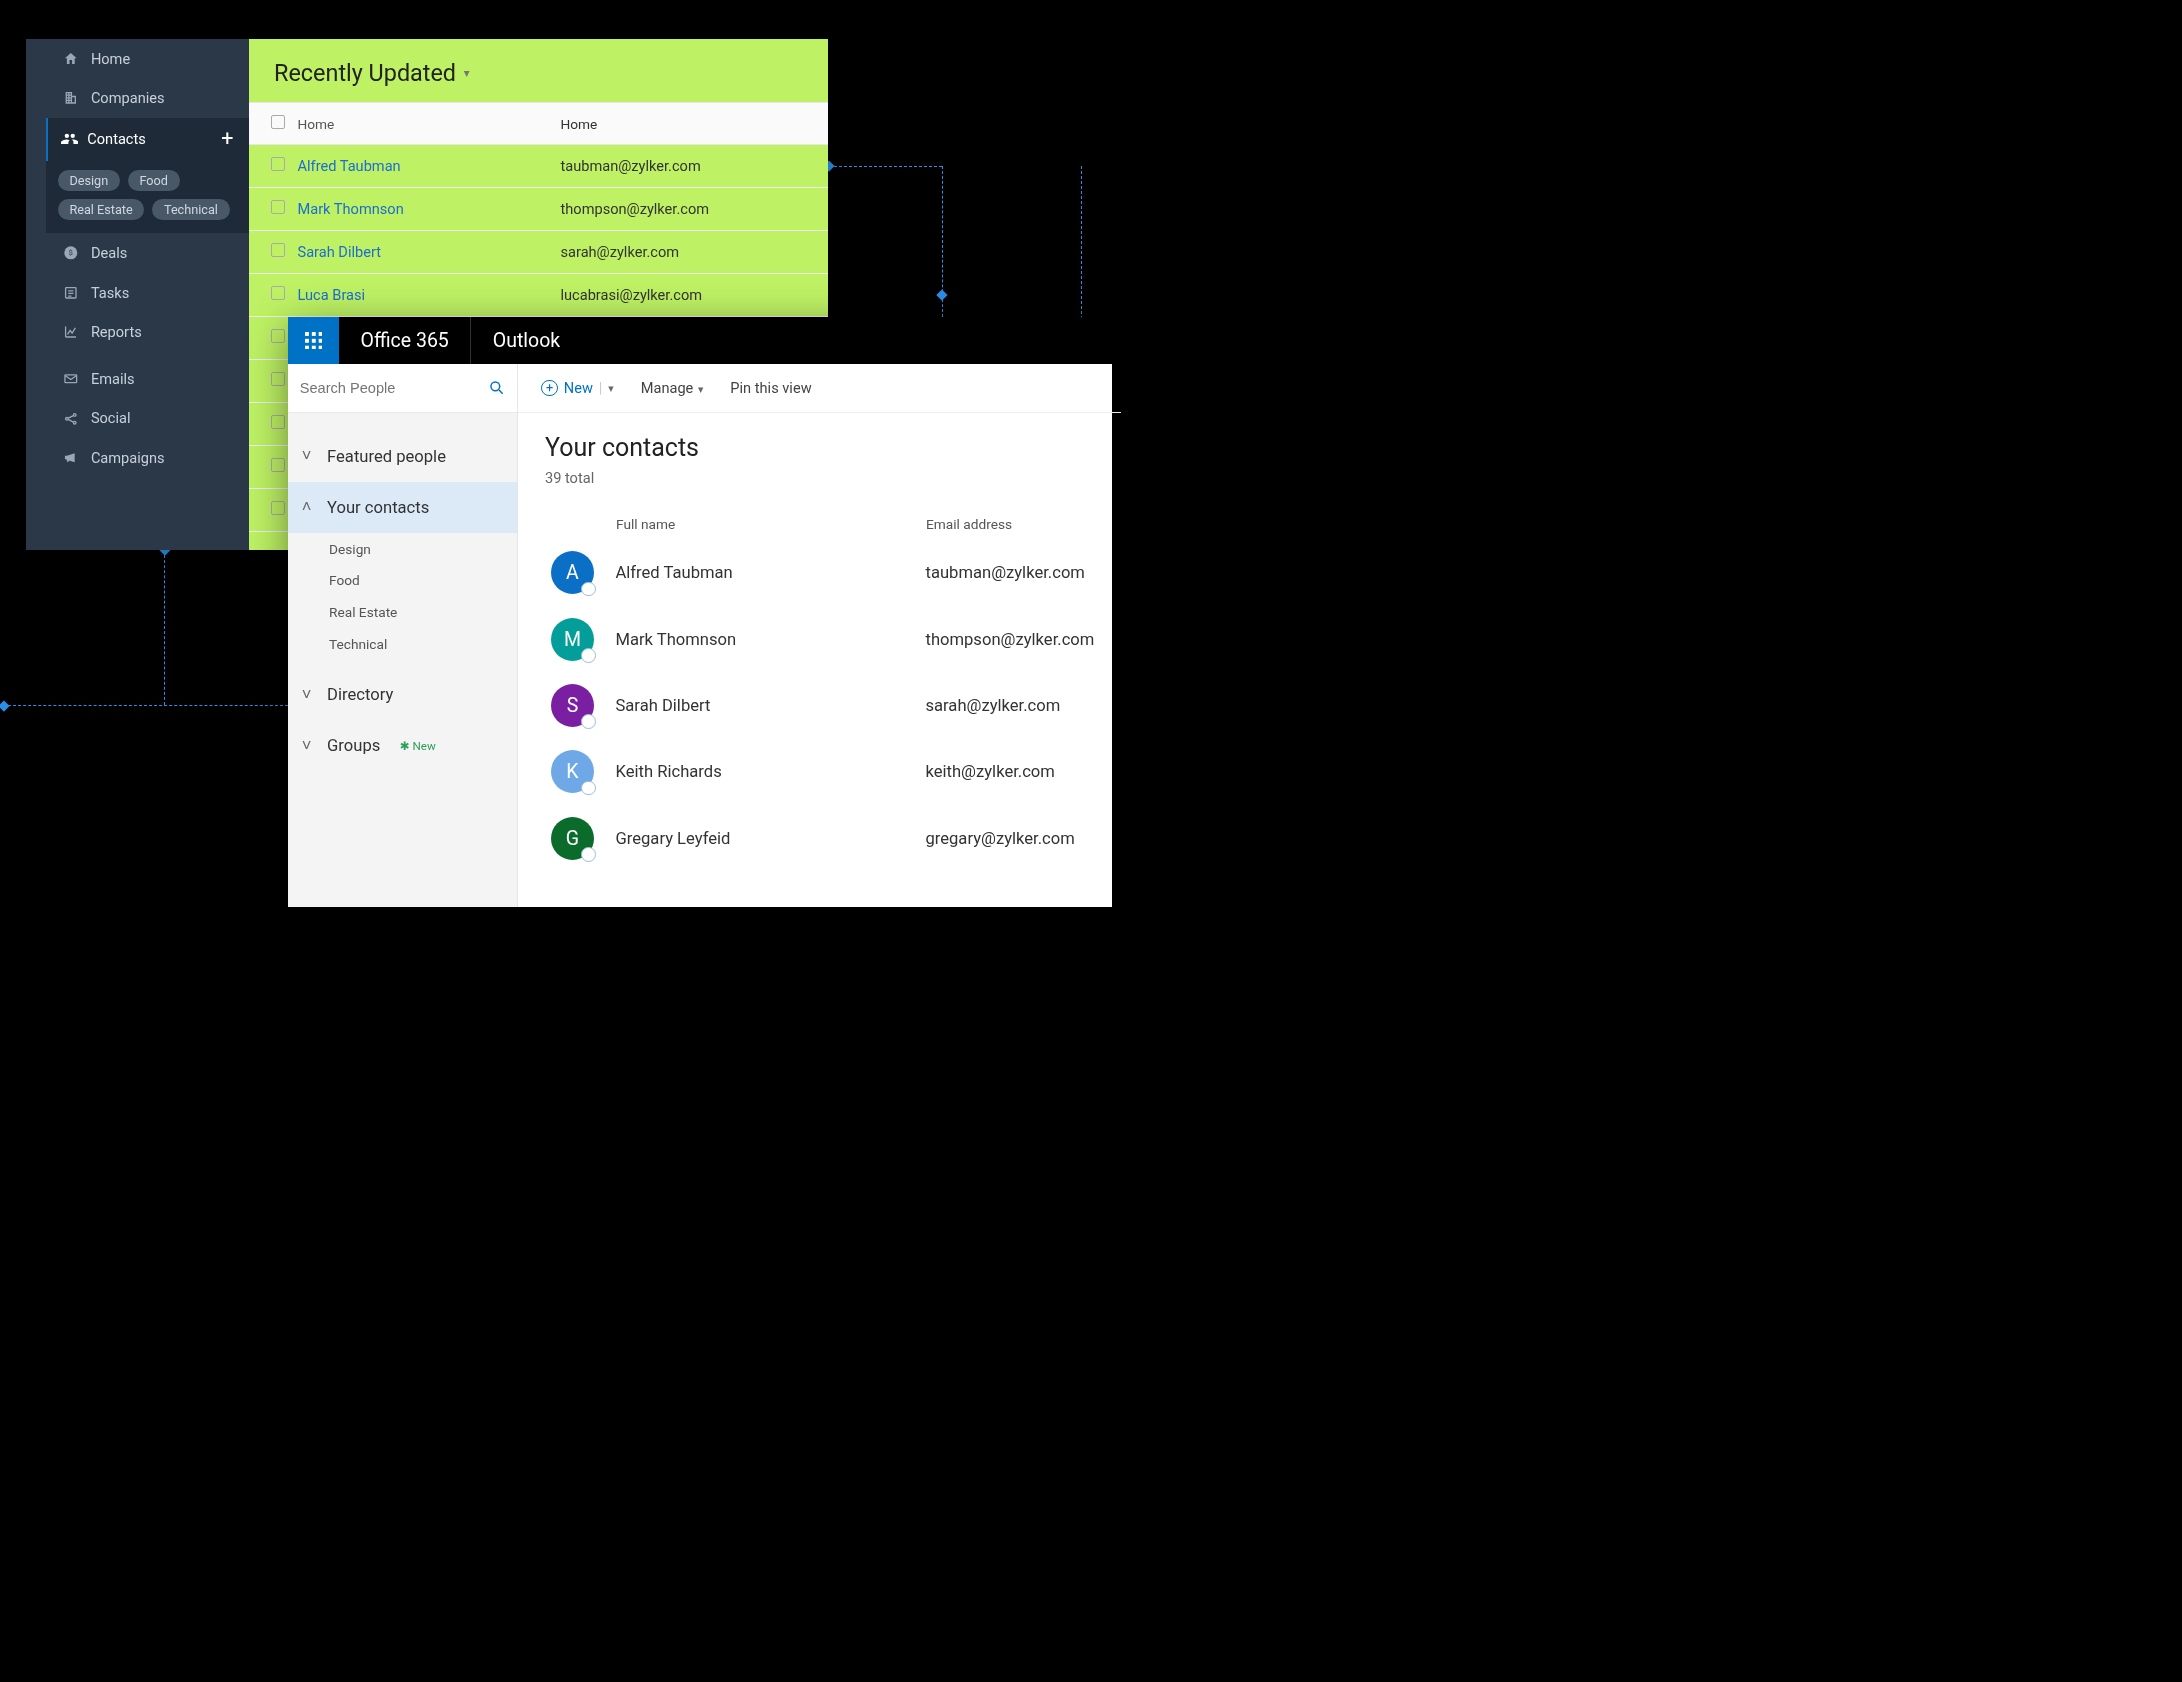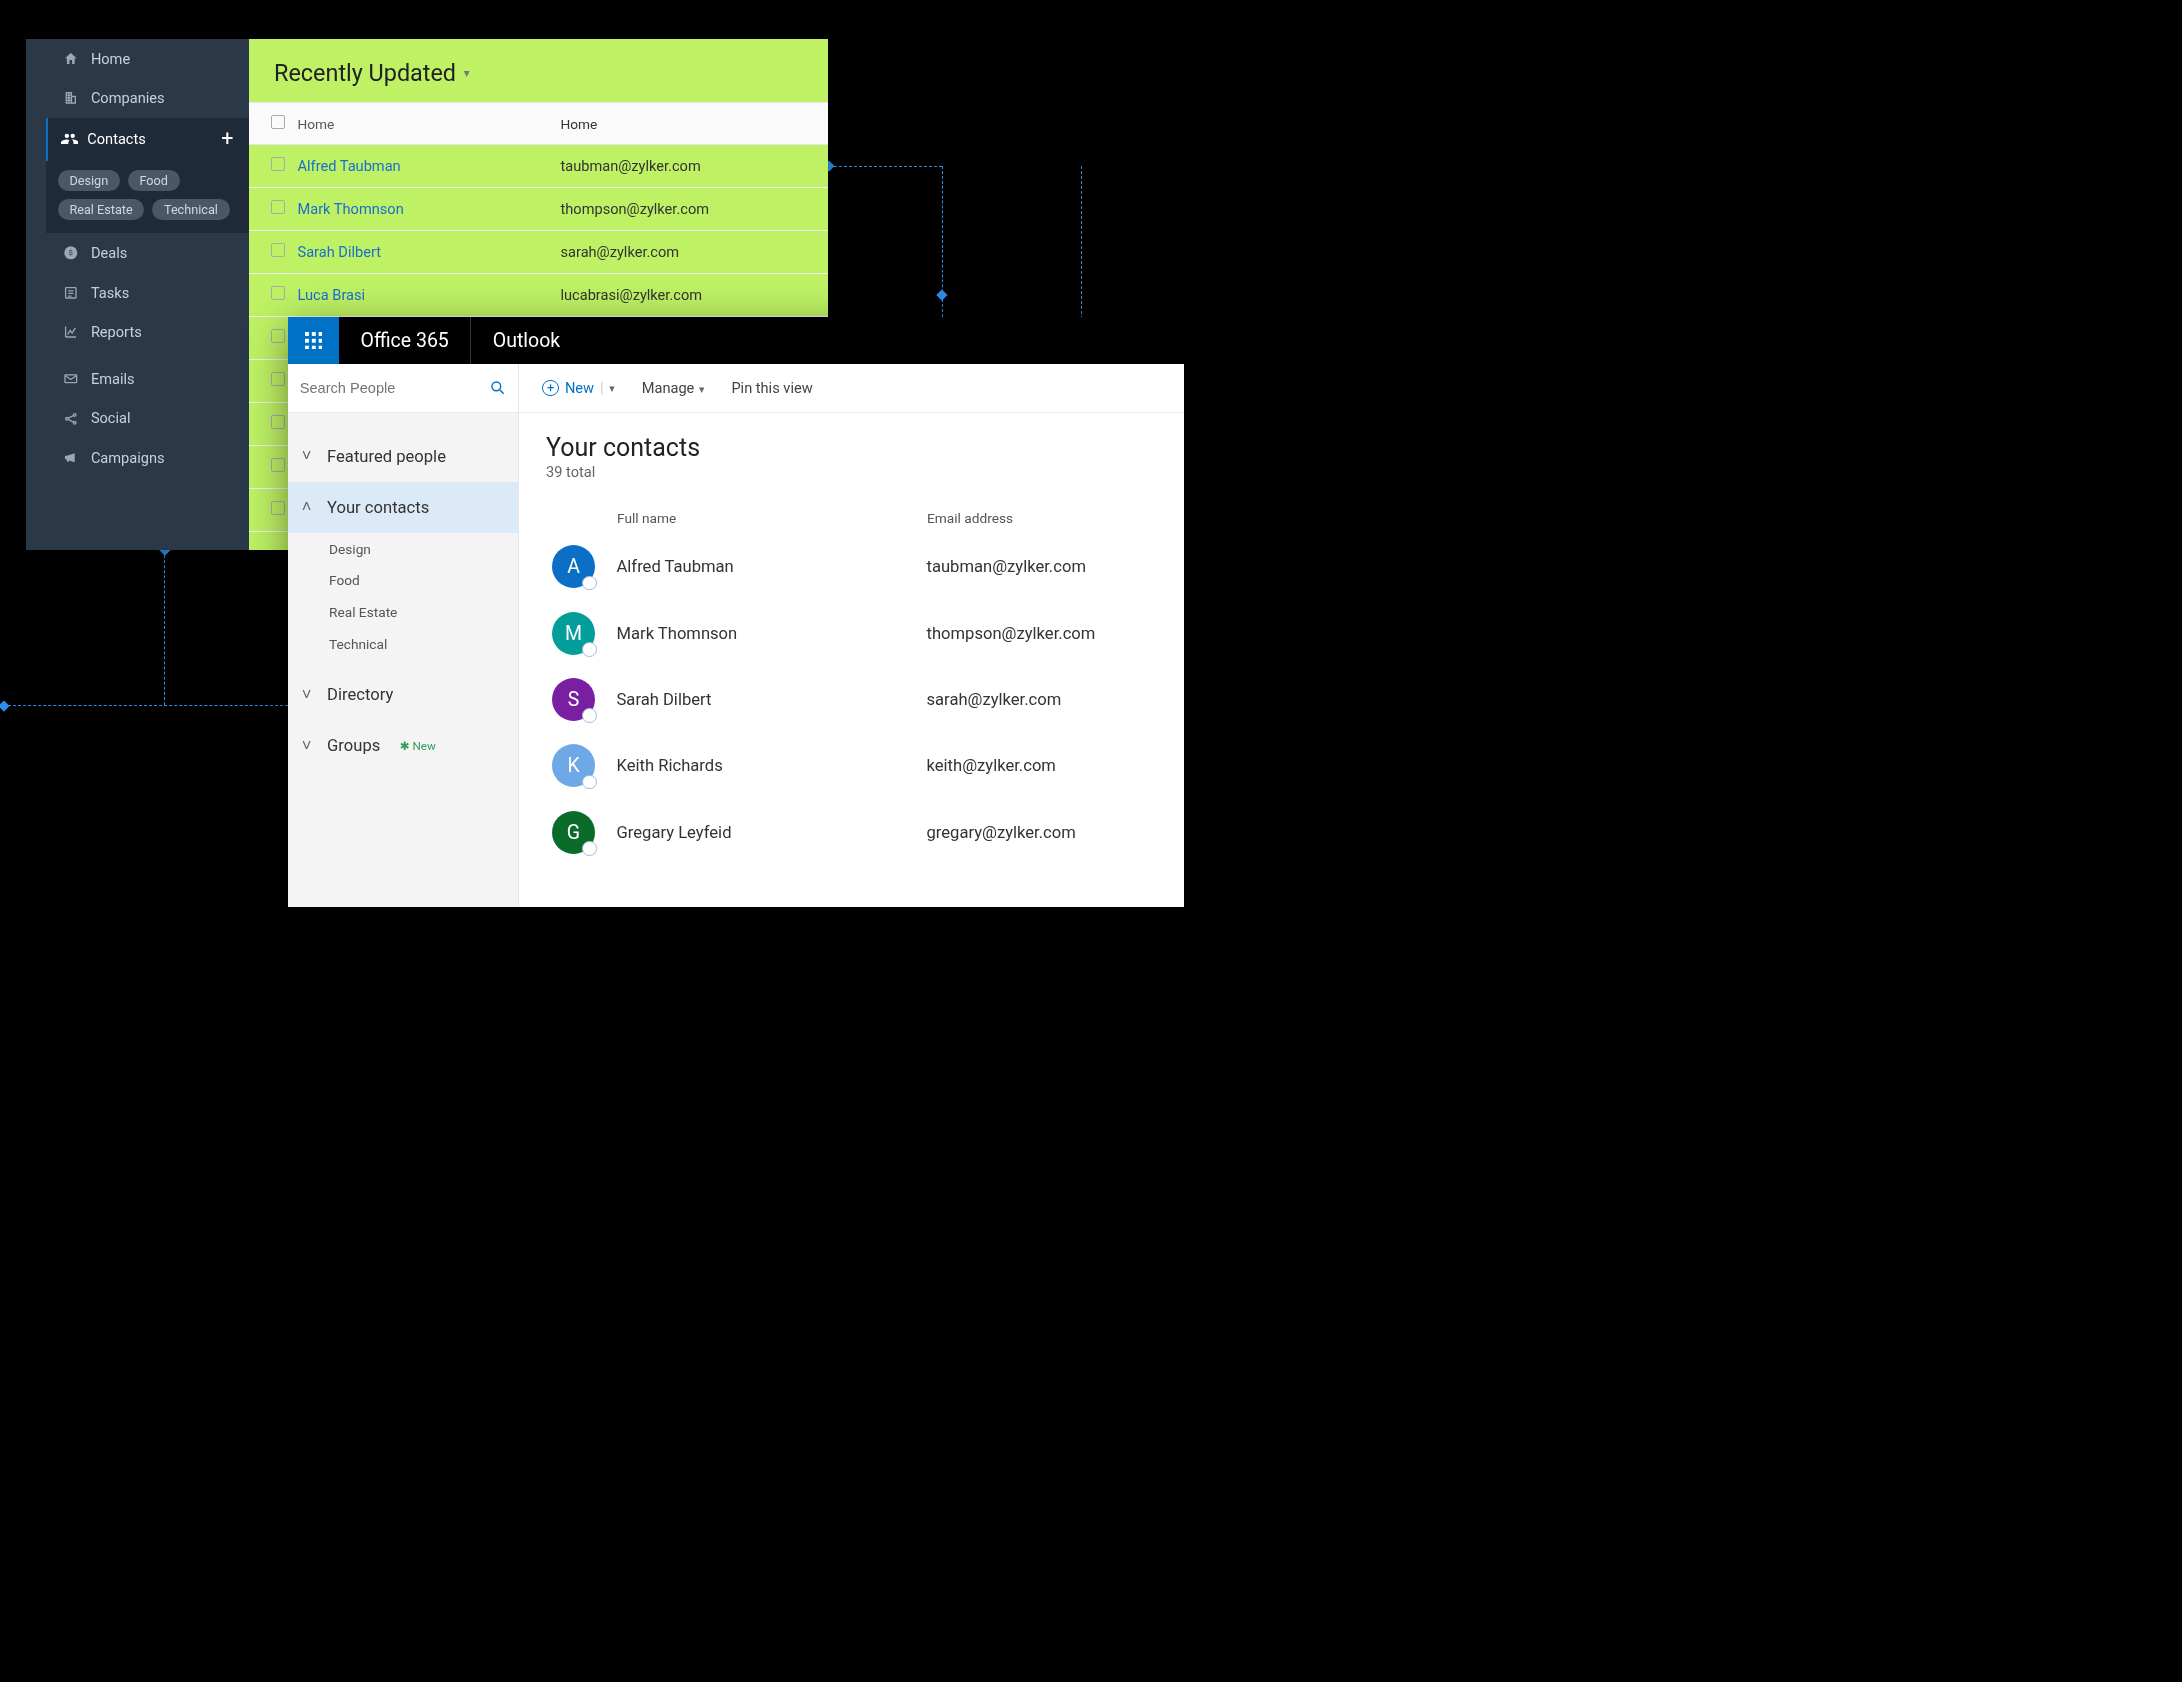--- a/index.html
+++ b/index.html
@@ -85,21 +85,21 @@
   .crm-thead .col-name { color:#555; }
   .col-email { flex:1; color:#333; }
   .chk {
     width:14.6px; height:14.6px; border:1.5px solid #aaa; border-radius:2px; display:inline-block;
   }
 
   
   .outlook {
     position:absolute;
     left: 288px; top: 317px;
-    width: 896px; height: 590px;
+    width: 824px; height: 590px;
     background:#fff;
     box-shadow: 0 9.8px 39px rgba(0,0,0,.45);
   }
   .o-top {
     height:47px; background:#000; display:flex; align-items:center; color:#fff;
   }
   .o-waffle {
     width:51px; height:47px; background:#0072c6;
     display:flex; align-items:center; justify-content:center;
   }
@@ -135,21 +135,21 @@
   }
   .o-toolbar .new { color:#0072c6; display:flex; align-items:center; gap:5.9px; }
   .o-toolbar .new .plus {
     width:16.6px; height:16.6px; border:1.5px solid #0072c6; border-radius:50%;
     display:inline-flex; align-items:center; justify-content:center; font-size:12.7px; line-height:1;
   }
   .o-toolbar .sep { color:#ccc; }
   .o-toolbar .dd::after { content:" \25BE"; font-size:10.7px; color:#666; margin-left:2px; }
   .o-head { padding:19.5px 27px 7.8px; }
   .o-head h2 { font-size:25px; font-weight:400; color:#222; }
-  .o-head .count { font-size:14.6px; color:#666; margin-top:1px; }
+  .o-head .count { font-size:14.6px; color:#666; margin-top:7px; }
   .o-cols {
     display:flex; padding:21.5px 27px 7.8px 98px;
     font-size:13.7px; color:#555;
   }
   .o-cols .c-name { width:310px; }
   .o-contact {
     display:flex; align-items:center; padding:11.7px 27px 11.7px 33px;
     font-size:16.6px; color:#333;
   }
   .o-avatar {

